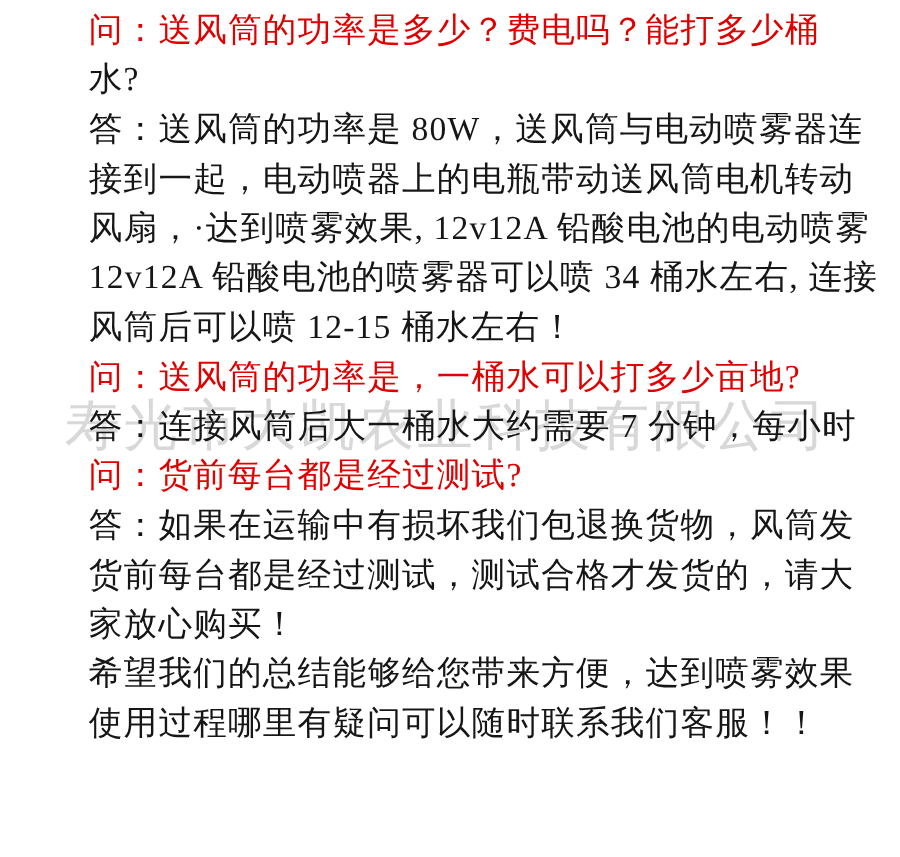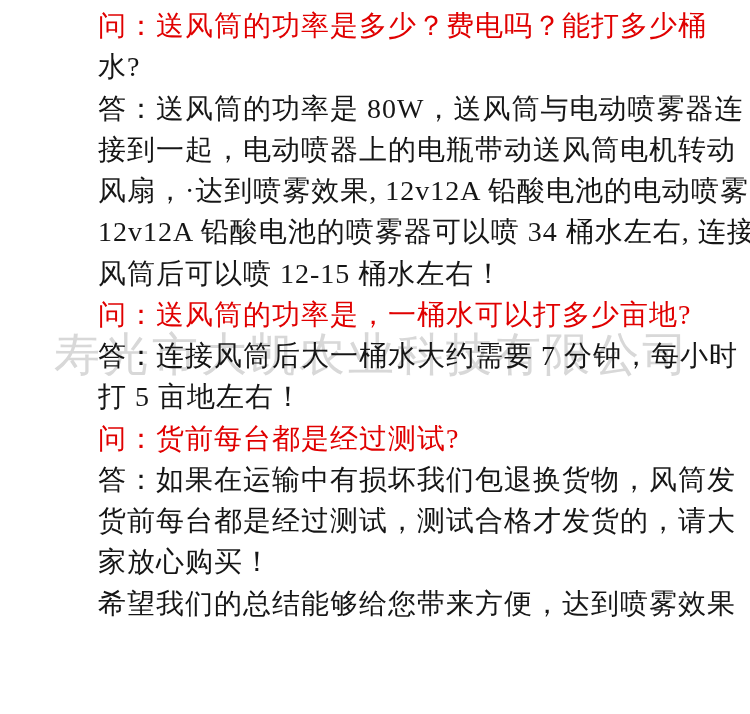--- a/index.html
+++ b/index.html
@@ -27,21 +27,20 @@
     font-size: 46px;
     letter-spacing: 3px;
     white-space: nowrap;
     color: var(--watermark-color);
     user-select: none;
   }
   .content {
     position: relative;
     z-index: 1;
     padding: 5px 26px 0 74px;
-    margin-left: 24px;
   }
   .line {
     height: 41.25px;
     line-height: 41.25px;
     font-size: 28px;
     letter-spacing: 1px;
     white-space: nowrap;
     color: var(--text-color);
   }
   .line.q {
@@ -58,21 +57,21 @@
   <div class="content">
     <div class="line q">问：送风筒的功率是多少？费电吗？能打多少桶</div>
     <div class="line a">水?</div>
     <div class="line a">答：送风筒的功率是 80W，送风筒与电动喷雾器连</div>
     <div class="line a">接到一起，电动喷器上的电瓶带动送风筒电机转动</div>
     <div class="line a">风扇，·达到喷雾效果, 12v12A 铅酸电池的电动喷雾</div>
     <div class="line a">12v12A 铅酸电池的喷雾器可以喷 34 桶水左右, 连接</div>
     <div class="line a">风筒后可以喷 12-15 桶水左右！</div>
     <div class="line q">问：送风筒的功率是，一桶水可以打多少亩地?</div>
     <div class="line a">答：连接风筒后大一桶水大约需要 7 分钟，每小时</div>
-    <div class="line a">打 5 亩地左右！</div>
     <div class="line q">问：货前每台都是经过测试?</div>
     <div class="line a">答：如果在运输中有损坏我们包退换货物，风筒发</div>
     <div class="line a">货前每台都是经过测试，测试合格才发货的，请大</div>
     <div class="line a">家放心购买！</div>
     <div class="line a">希望我们的总结能够给您带来方便，达到喷雾效果</div>
+    <div class="line a">使用过程哪里有疑问可以随时联系我们客服！！</div>
   </div>
 
 </div>
 
 </body></html>

